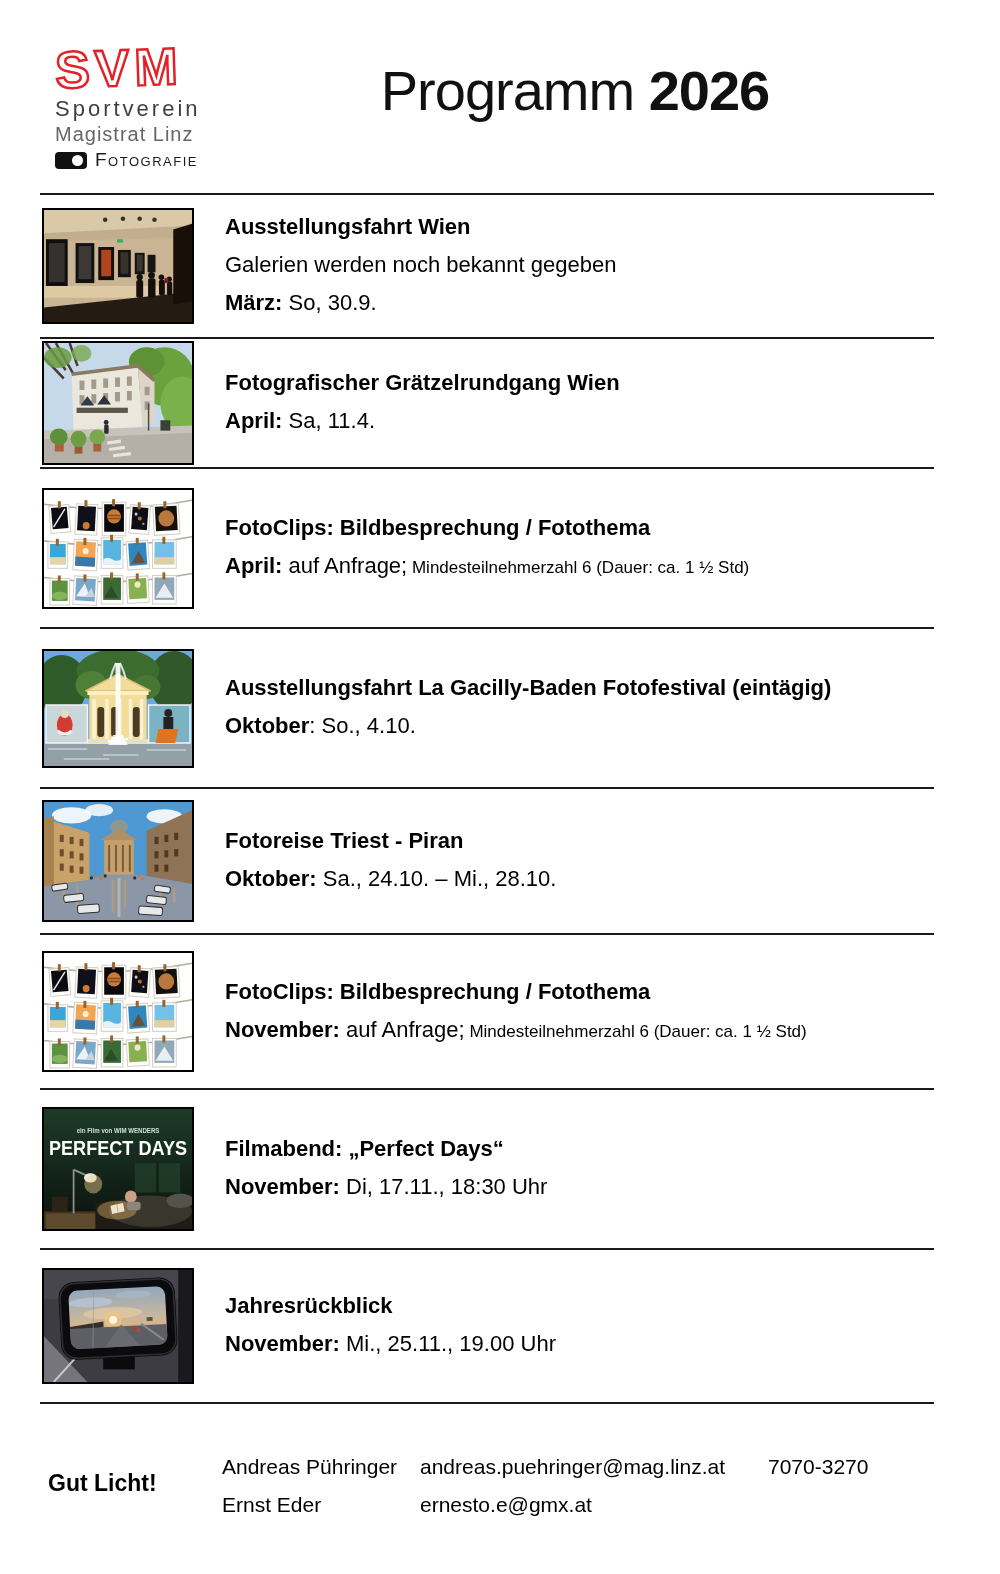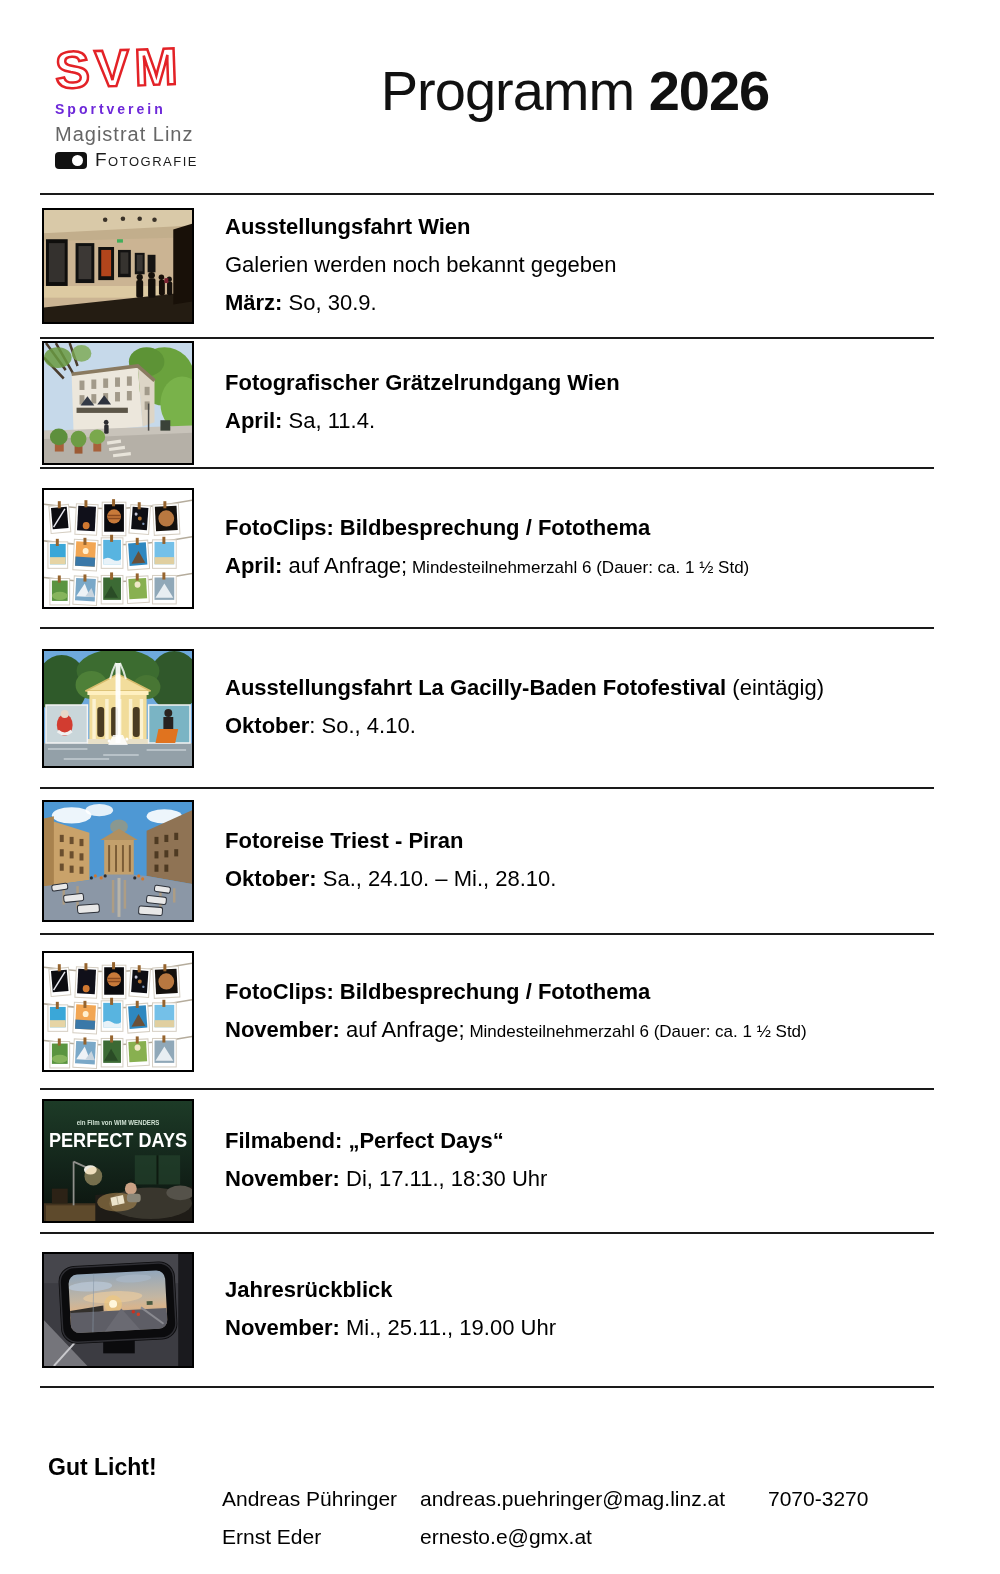--- a/index.html
+++ b/index.html
@@ -5,52 +5,52 @@
   html,body{margin:0;padding:0;background:#888;}
   .page{width:1000px;height:1574px;background:#fff;margin:0 auto;position:relative;
         font-family:"Liberation Sans","DejaVu Sans",sans-serif;color:#000;overflow:hidden;}
 
   
   .header{height:193px;position:relative;}
   .logo{position:absolute;left:55px;top:40px;}
   .logo-acronym{font-size:52px;font-weight:800;letter-spacing:5px;color:#e32227;
       -webkit-text-stroke:2.5px #e32227;-webkit-text-fill-color:#fff;
       line-height:56px;display:inline-block;transform:rotate(-2deg);}
-  .logo-line1{font-size:14px;font-weight:bold;letter-spacing:3px;color:#6d28d9;line-height:26px;}
+  .logo-line1{font-size:22px;font-weight:normal;letter-spacing:3px;color:#404040;line-height:26px;}
   .logo-line2{font-size:20px;color:#666;letter-spacing:1px;line-height:25px;}
   .logo-dept{margin-top:2px;display:flex;align-items:center;gap:8px;}
   .cam-icon{width:32px;height:17px;background:#111;border-radius:4px;position:relative;display:inline-block;}
   .cam-icon::after{content:"";position:absolute;right:4px;top:3px;width:11px;height:11px;border-radius:50%;background:#fff;}
   .dept-label{font-variant:small-caps;font-size:19px;letter-spacing:1.5px;color:#1c1c1c;}
   .main-title{position:absolute;left:150px;right:0;top:58px;text-align:center;
       font-size:56px;letter-spacing:-1px;color:#111;}
   .main-title .b{font-weight:bold;}
 
   
   .events{margin:0 66px 0 40px;}
   .event{box-sizing:border-box;border-top:2px solid #1a1a1a;display:flex;align-items:center;
          gap:31px;padding-left:2px;}
   .s1{height:144px}.s2{height:130px}.s3{height:160px}.s4{height:160px}
-  .s5{height:146px}.s6{height:155px}.s7{height:144px}.s8{height:154px}
+  .s5{height:146px}.s6{height:155px}.s7{height:160px}.s8{height:154px}
   .thumb{width:148px;border:2px solid #000;flex:0 0 auto;background:#fff;}
   .thumb svg{display:block;width:100%;height:100%;}
   .t1{height:112px}.t2{height:120px}.t3{height:117px}.t4{height:115px}
   .t5{height:118px}.t6{height:117px}.t7{height:120px}.t8{height:112px}
   .info{display:flex;flex-direction:column;justify-content:center;}
   .title{font-size:22px;font-weight:bold;line-height:38px;}
-  .title .n{font-weight:normal;margin-top:28px;}
+  .title .n{font-weight:bold;margin-top:28px;}
   .line{font-size:22px;line-height:38px;}
   .line .b{font-weight:bold;}
   .small{font-size:17px;text-align:center;}
   .rule-final{border-top:2px solid #1a1a1a;height:0;}
 
   
   .footer{display:flex;}
   .closing{width:150px;margin:66px 0 0 48px;font-weight:bold;font-size:23px;}
-  .contacts{margin-left:24px;padding-top:44px;margin-top:48px;}
+  .contacts{margin-left:24px;padding-top:44px;}
   .crow{display:flex;line-height:38px;font-size:21px;}
   .cname{width:198px;}
   .cemail{width:348px;}
   .defs-hidden{position:absolute;width:0;height:0;overflow:hidden;}
 </style>
 </head>
 <body>
 
 <svg class="defs-hidden" xmlns="http://www.w3.org/2000/svg" aria-hidden="true">
   <defs>

